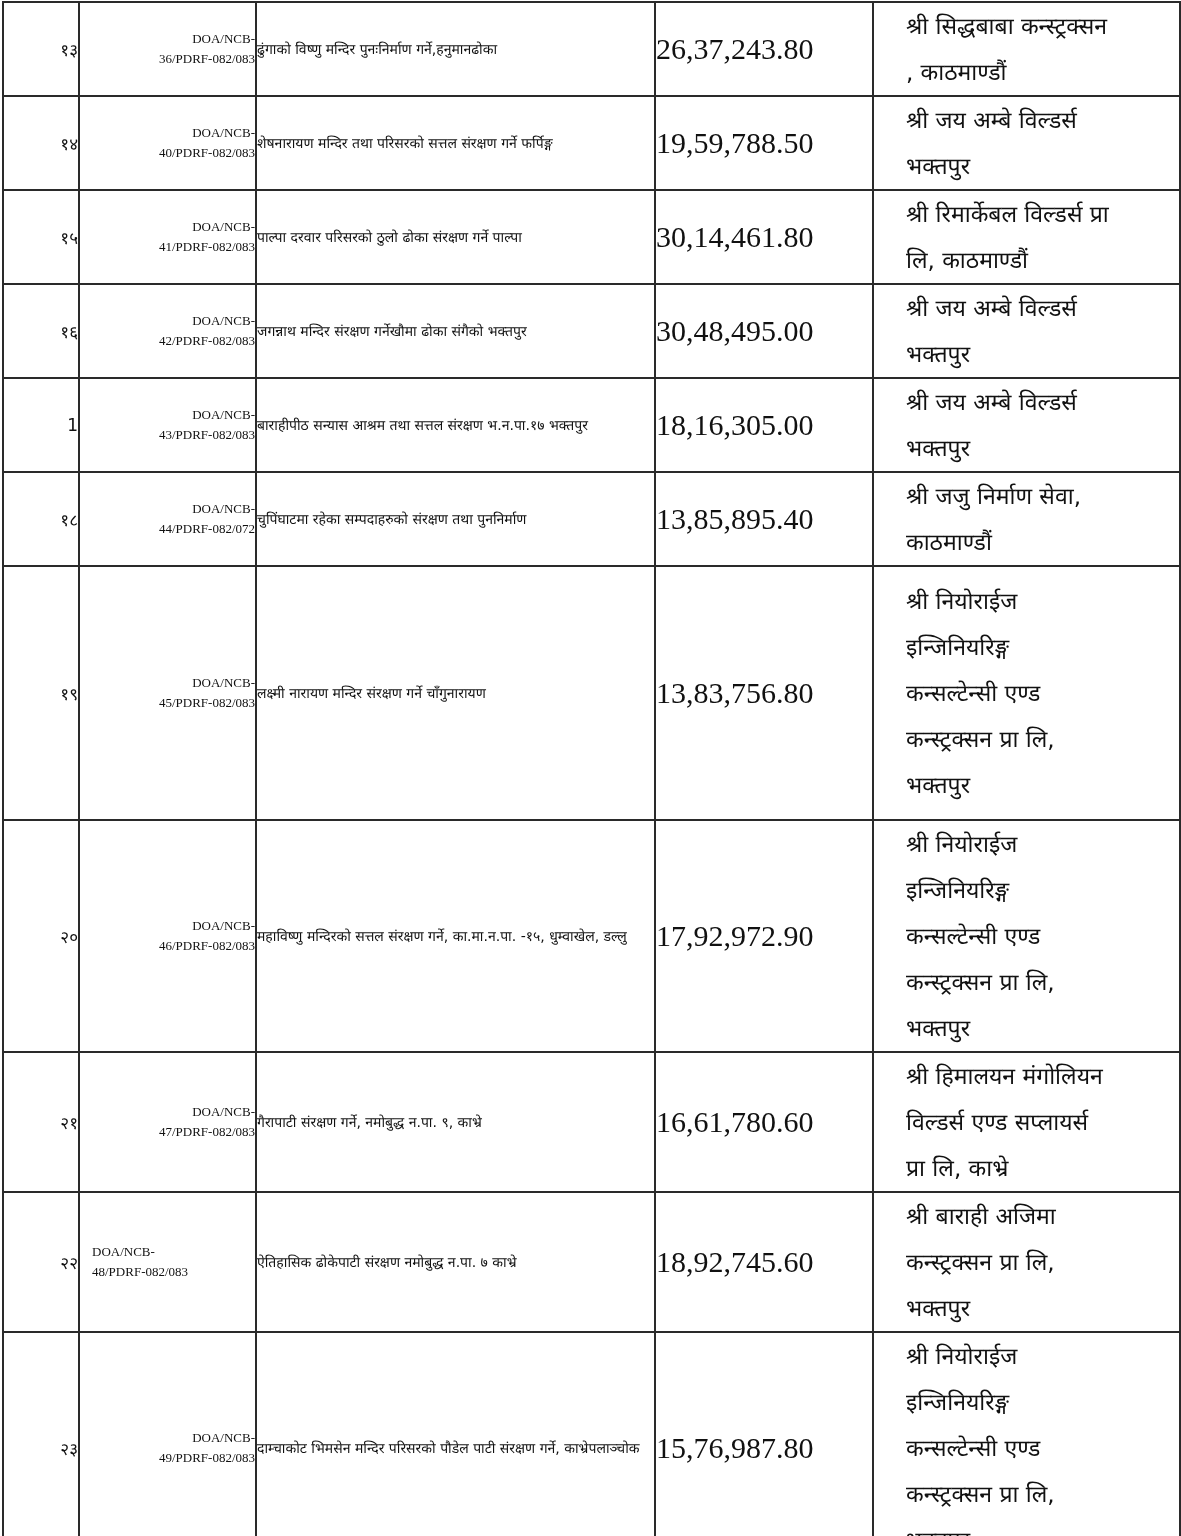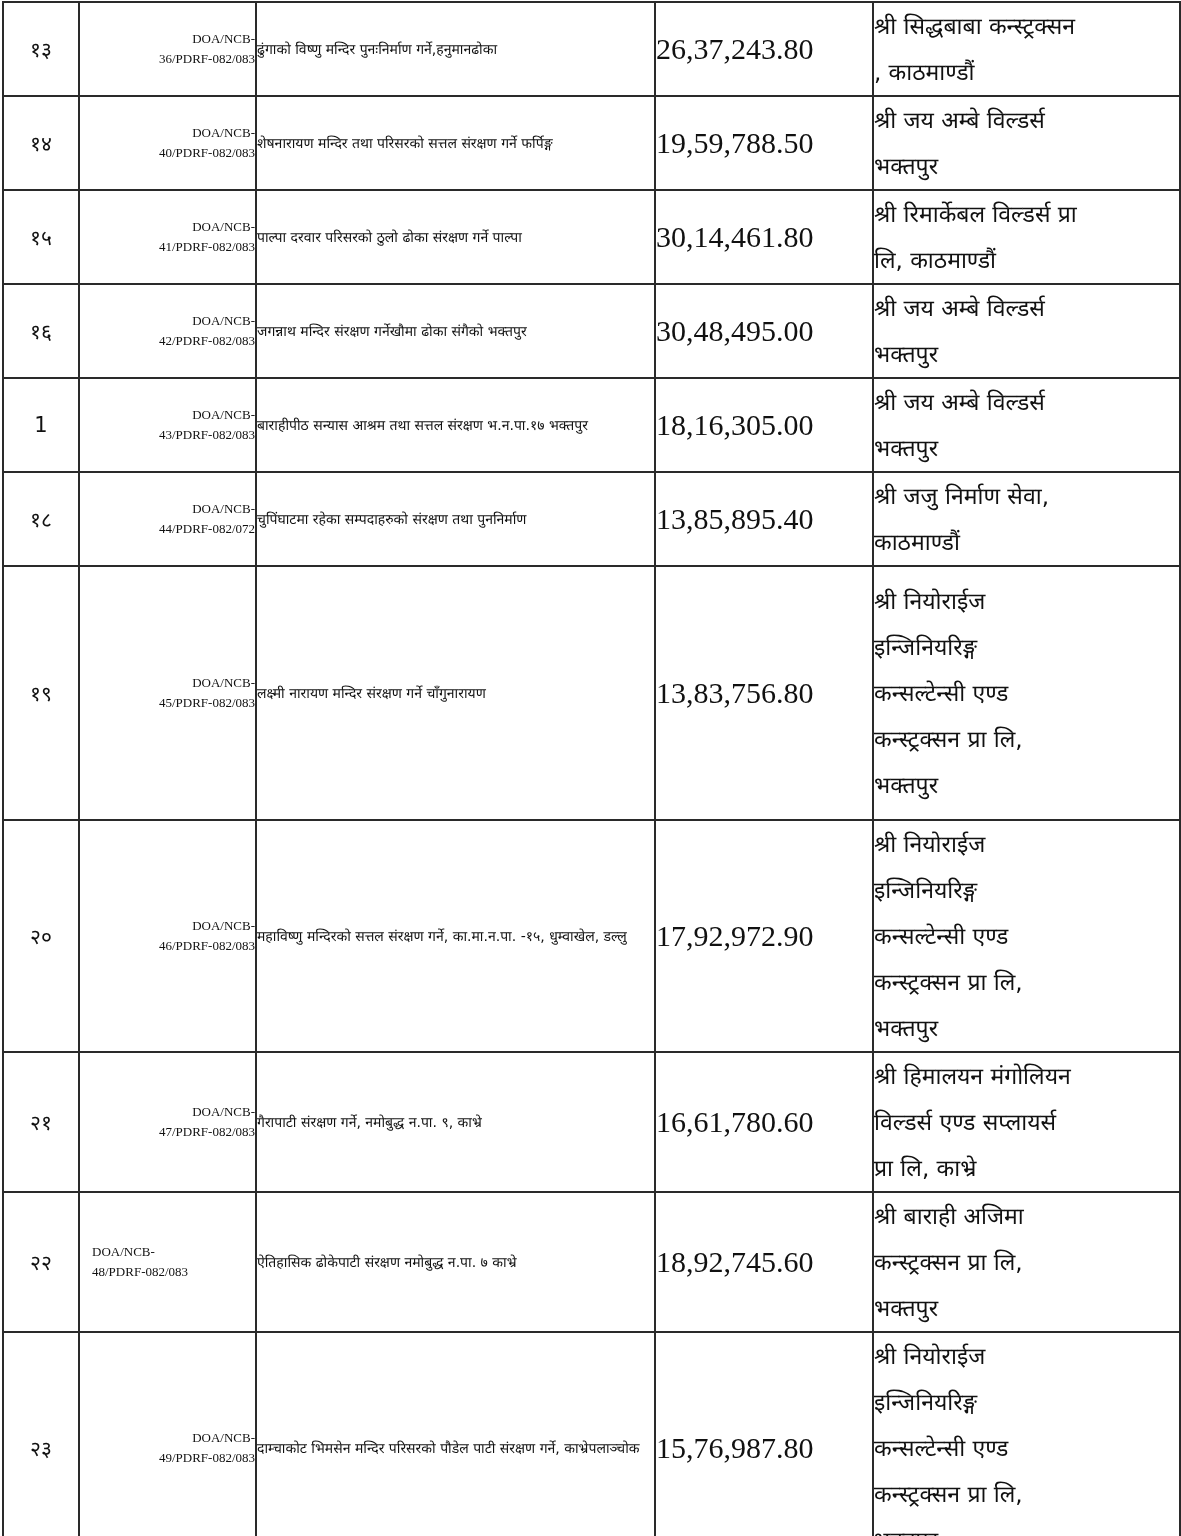--- a/index.html
+++ b/index.html
@@ -29,23 +29,23 @@
       overflow: hidden;
     }
     col.c-sn   { width: 76px; }
     col.c-ref  { width: 177px; }
     col.c-work { width: 399px; }
     col.c-amt  { width: 218px; }
     col.c-ctr  { width: 307px; }
 
     td.sn {
       font-family: "DejaVu Sans", sans-serif;
-      font-size: 21px;
+      font-size: 17px;
       padding-left: 12px;
-      text-align: center;
+      text-align: right;
     }
     td.ref {
       font-family: "Liberation Serif", serif;
       font-size: 13px;
       line-height: 20px;
       text-align: right;
       padding-right: 22px;
     }
     td.ref.left {
       text-align: left;
@@ -69,21 +69,21 @@
     }
     td.ctr {
       font-family: "DejaVu Sans", sans-serif;
       font-size: 23px;
       line-height: 46px;
       padding-left: 12px;
       padding-right: 6px;
       text-align: left;
       vertical-align: top;
     }
-    td.ctr span { display: block; white-space: nowrap; }
+    td.ctr span { display: block; white-space: nowrap; margin-left: 32px; }
     tr.h92  { height: 92px; }
     tr.h91  { height: 91px; }
     tr.h254 { height: 254px; }
     tr.h228 { height: 228px; }
     tr.h138 { height: 138px; }
     tr.h134 { height: 134px; }
     tr.h228b { height: 228px; }
     td.ctr.mid { vertical-align: middle; }
   </style>
 </head>

